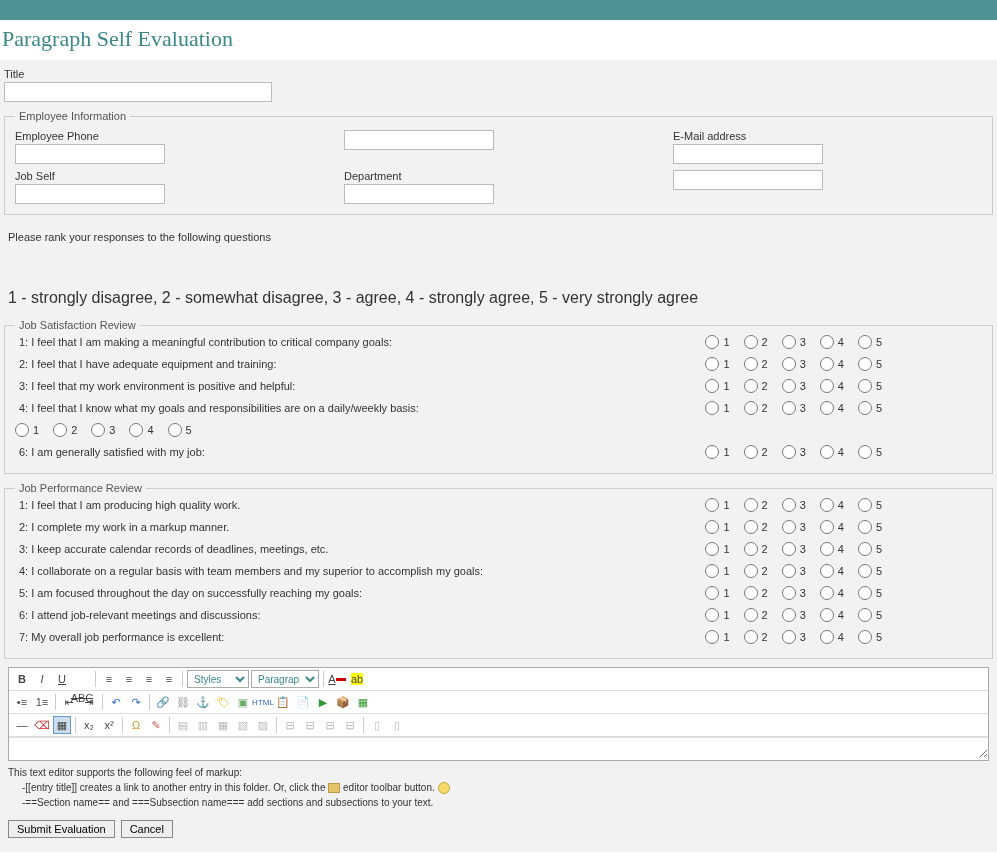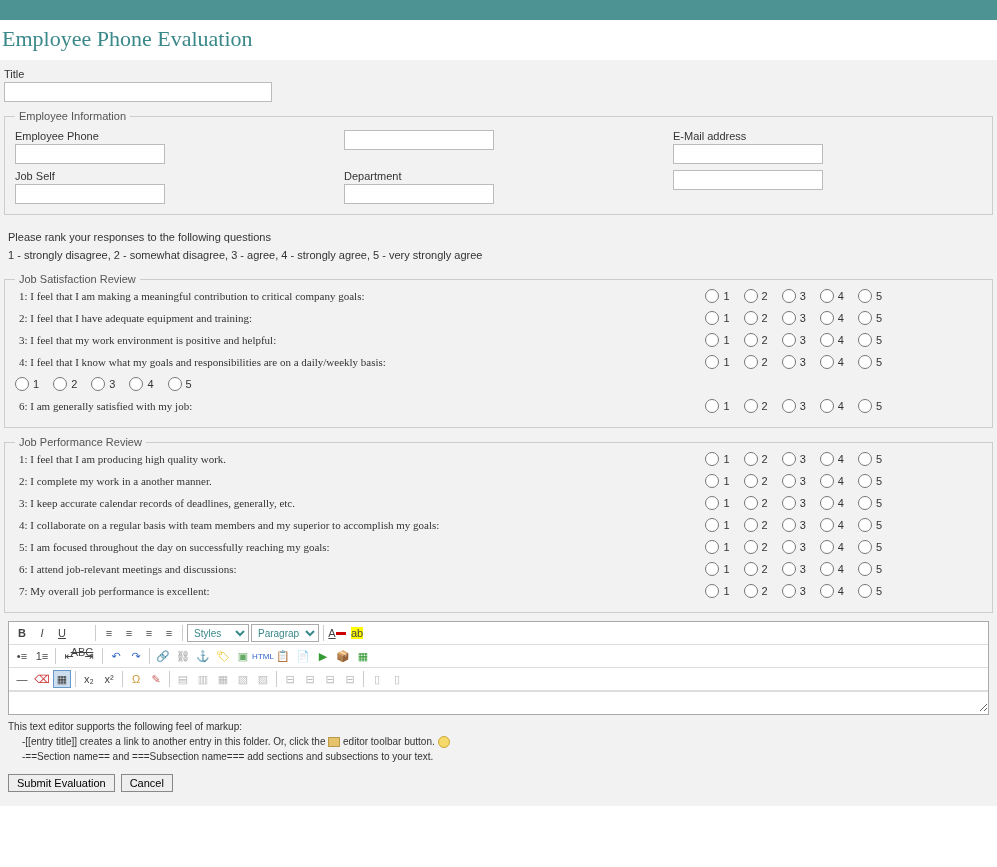--- a/index.html
+++ b/index.html
@@ -8,23 +8,23 @@
 .page-title { font-family: Georgia, serif; font-size: 22px; font-weight: normal; color: #3a8889; padding: 6px 2px 8px 2px; }
 .form-area { background: #f2f2f2; padding: 8px 4px; }
 .field-label { font-size: 11px; color: #333; margin-bottom: 2px; display: block; }
 .text-input { border: 1px solid #bbb; background: #fff; height: 20px; padding: 2px 4px; font-size: 11px; }
 .title-input { width: 268px; }
 fieldset { border: 1px solid #ccc; margin: 8px 0; padding: 0 10px 10px 10px; background: #f2f2f2; }
 legend { font-size: 11px; color: #555; padding: 0 4px; }
 .emp-grid { display: grid; grid-template-columns: 1fr 1fr 1fr; gap: 6px 20px; margin-top: 8px; }
 .emp-grid .text-input { width: 150px; }
 .instructions { padding: 8px 4px 2px 4px; font-size: 11px; color: #333; }
-.scale-legend { padding: 4px; font-size: 11px; color: #333; }
+.scale-legend { padding: 4px; font-size: 16px; color: #333; margin-top: 40px; }
 .question-row { display: flex; align-items: center; justify-content: space-between; padding: 4px 0; }
-.question-text { font-size: 11px; color: #333; padding-left: 4px; flex: 1; font-family: Liberation Serif, serif; }
+.question-text { font-size: 11px; color: #333; padding-left: 4px; flex: 1; }
 .rating-group { display: flex; gap: 14px; padding-right: 100px; }
 .rating-opt { display: inline-flex; align-items: center; gap: 4px; font-size: 11px; }
 .rating-opt input[type="radio"] { width: 14px; height: 14px; accent-color: #4d9393; }
 .comments-label { padding: 10px 4px 4px 4px; font-size: 11px; }
 .editor-wrap { border: 1px solid #aaa; background: #fff; margin: 0 4px; }
 .editor-toolbar { display: flex; align-items: center; gap: 2px; padding: 2px 4px; border-bottom: 1px solid #ddd; flex-wrap: wrap; }
 .tb-btn { width: 18px; height: 18px; display: inline-flex; align-items: center; justify-content: center; font-size: 11px; color: #444; cursor: pointer; }
 .tb-sep { width: 1px; height: 16px; background: #ccc; margin: 0 2px; }
 .tb-select { font-size: 10px; color: #3a8889; border: 1px solid #aaa; height: 18px; background: #fff; padding: 0 2px; }
 .editor-body { background: #fff; min-height: 18px; border-top: 1px solid #ddd; }
@@ -35,21 +35,21 @@
 .info-icon { display: inline-block; width: 12px; height: 12px; border-radius: 50%; background: #f5d96b; border: 1px solid #c9a93a; vertical-align: middle; }
 .button-row { padding: 6px 4px; display: flex; gap: 6px; }
 .btn { font-size: 11px; padding: 2px 8px; background: #eee; border: 1px solid #888; cursor: pointer; }
 .color-swatch { display: inline-block; width: 10px; height: 3px; vertical-align: middle; }
 </style>
 </head>
 <body>
 
 <div class="topbar"></div>
 
-<h1 class="page-title">Employee Phone Evaluation</h1>
+<h1 class="page-title">Paragraph Self Evaluation</h1>
 
 <div class="form-area">
 
   <div style="margin-bottom:4px;">
     <label class="field-label">Title</label>
     <input type="text" class="text-input title-input" style="">
   </div>
 
   <fieldset>
     <legend>Employee Information</legend>
@@ -259,21 +259,21 @@
               <input type="radio" name="perf0" style="">
               <span>4</span>
             </label>
             <label class="rating-opt">
               <input type="radio" name="perf0" style="">
               <span>5</span>
             </label>
           </div>
         </div>
         <div class="question-row">
-          <div class="question-text">2: I complete my work in a another manner.</div>
+          <div class="question-text">2: I complete my work in a markup manner.</div>
           <div class="rating-group">
             <label class="rating-opt">
               <input type="radio" name="perf1" style="">
               <span>1</span>
             </label>
             <label class="rating-opt">
               <input type="radio" name="perf1" style="">
               <span>2</span>
             </label>
             <label class="rating-opt">
@@ -284,21 +284,21 @@
               <input type="radio" name="perf1" style="">
               <span>4</span>
             </label>
             <label class="rating-opt">
               <input type="radio" name="perf1" style="">
               <span>5</span>
             </label>
           </div>
         </div>
         <div class="question-row">
-          <div class="question-text">3: I keep accurate calendar records of deadlines, generally, etc.</div>
+          <div class="question-text">3: I keep accurate calendar records of deadlines, meetings, etc.</div>
           <div class="rating-group">
             <label class="rating-opt">
               <input type="radio" name="perf2" style="">
               <span>1</span>
             </label>
             <label class="rating-opt">
               <input type="radio" name="perf2" style="">
               <span>2</span>
             </label>
             <label class="rating-opt">

